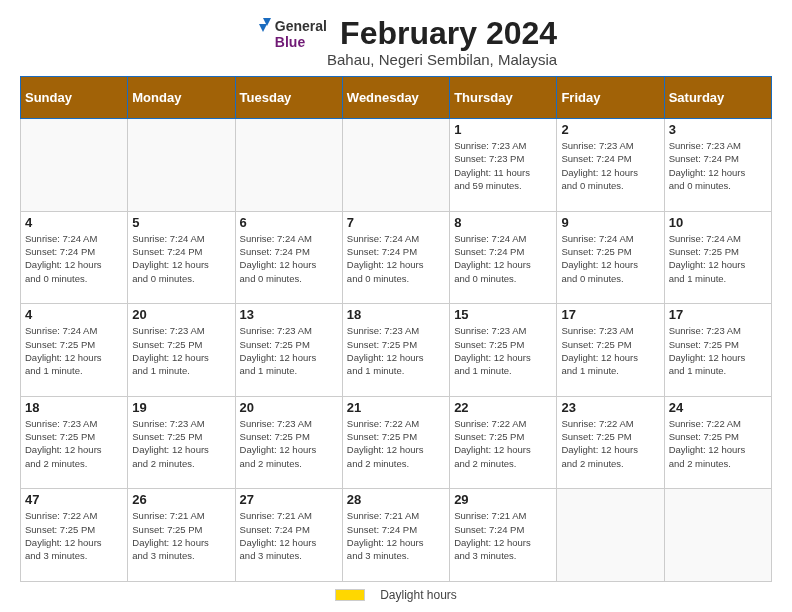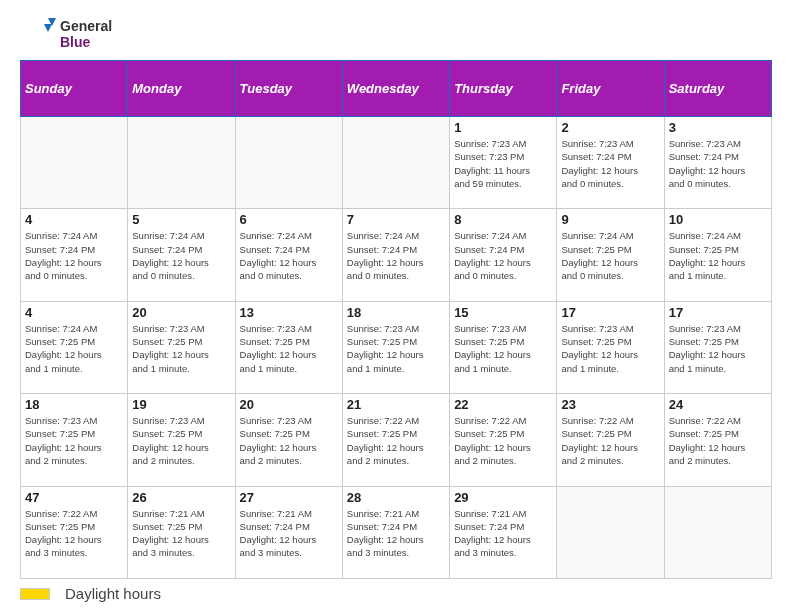--- a/index.html
+++ b/index.html
@@ -9,20 +9,21 @@
       width: 792px;
       height: 612px;
       overflow: hidden;
     }
     .page {
       width: 792px;
       height: 612px;
       padding: 16px 20px 10px 20px;
       display: flex;
       flex-direction: column;
+      align-items: center;
     }
     .header {
       display: flex;
       align-items: flex-start;
       justify-content: space-between;
       margin-bottom: 8px;
     }
     .logo {
       display: flex;
       align-items: center;
@@ -41,28 +42,27 @@
       font-size: 15px;
       color: #444;
     }
     .calendar {
       border-collapse: collapse;
       width: 100%;
       flex: 1;
       table-layout: fixed;
     }
     .calendar th {
-      background: #a21caf;
+      background: #a16207;
       color: #fff;
       font-size: 13px;
       font-weight: bold;
-      padding: 20px 4px;
+      padding: 13px 4px;
       text-align: left;
       border: 1px solid #1a6bbf;
-      font-style: italic;
     }
     .calendar td {
       border: 1px solid #ccc;
       vertical-align: top;
       padding: 3px 4px;
       font-size: 10px;
       color: #333;
       height: 88px;
       background: #fff;
     }
@@ -79,21 +79,21 @@
     .day-info {
       font-size: 9.5px;
       color: #444;
       line-height: 1.4;
     }
     .footer {
       display: flex;
       align-items: center;
       gap: 15px;
       margin-top: 6px;
-      font-size: 15px;
+      font-size: 12px;
       color: #444;
     }
     .legend-bar {
       width: 30px;
       height: 12px;
       background: #ffd700;
       border: 1px solid #ccc;
       display: inline-block;
     }
   </style>
@@ -107,20 +107,24 @@
     <svg width="36" height="36" viewBox="0 0 36 36">
       <polygon points="28,2 36,2 32,10" fill="#1a6bbf"></polygon>
       <polygon points="24,8 32,8 28,16" fill="#1a6bbf"></polygon>
     </svg>
     <div>
       <div style="font-size:14px;font-weight:bold;color:#333;">General</div>
       <div style="font-size:14px;font-weight:bold;color:#701a75;">Blue</div>
     </div>
   </div>
 </div>
+    <div class="title-block">
+      <div class="main-title">February 2024</div>
+      <div class="sub-title">Bahau, Negeri Sembilan, Malaysia</div>
+    </div>
   </div>
 
   <table class="calendar">
     <thead>
       <tr>
         <th>Sunday</th>
         <th>Monday</th>
         <th>Tuesday</th>
         <th>Wednesday</th>
         <th>Thursday</th>

